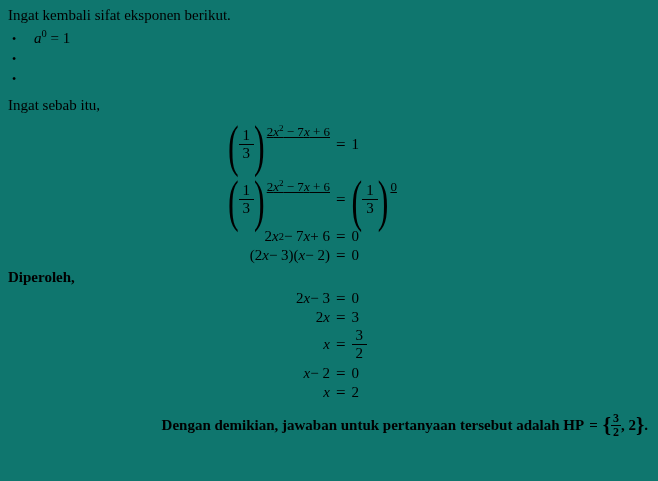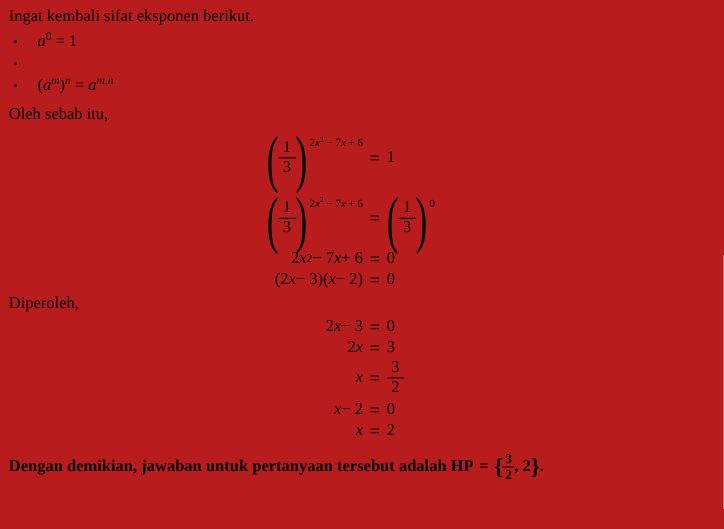--- a/index.html
+++ b/index.html
@@ -1,28 +1,28 @@
 <!DOCTYPE html>
 <html><head>
 <meta charset="utf-8">
 <style>
   * { box-sizing: border-box; }
   html, body { margin: 0; padding: 0; background: #ffffff; }
   .page {
     width: 658px; height: 481px;
-    background: #b91c1c; color: #000000;
+    background: #0f766e; color: #000000;
     font-family: "Liberation Serif", serif;
     font-size: 15px;
     padding: 6px 10px 0 8px;
     overflow: hidden;
   }
   .text-line { margin: 0; line-height: 19px; }
   .intro { margin-bottom: 3px; }
   .oleh { margin-top: 7px; }
-  .diperoleh { margin-top: 3px; }
+  .diperoleh { margin-top: 3px; font-weight: bold; }
   .dan { margin-top: 4px; }
 
   
   .bullet-row { display: flex; align-items: baseline; line-height: 20px; }
   .bullet-glyph { width: 14px; padding-left: 4px; font-size: 12px; }
   .bullet-math { padding-left: 12px; }
 
   
   .math { font-size: 15px; font-family: "Liberation Serif", serif; }
   .math i { font-style: italic; }
@@ -38,24 +38,24 @@
   .eqblock { margin-top: 2px; }
 
   
   .frac { display: inline-flex; flex-direction: column; align-items: center; line-height: 1.12; font-size: 17px; }
   .frac .num { padding: 0 4px; border-bottom: 1.3px solid #000; }
   .frac .den { padding: 0 4px; }
 
   
   .group { display: inline-flex; align-items: center; }
   .bigp { display: inline-block; font-size: 32px; line-height: 1; transform: scaleY(1.8); transform-origin: center; font-weight: 400; }
-  .cexp { font-size: 10px; align-self: flex-start; margin: -5px 0 0 2px; }
+  .cexp { font-size: 13px; align-self: flex-start; margin: -5px 0 0 2px; text-decoration: underline; }
 
   
-  .conclusion { display: flex; align-items: center; font-weight: bold; margin-top: 9px; min-height: 30px; }
+  .conclusion { display: flex; align-items: center; font-weight: bold; margin-top: 9px; min-height: 30px; justify-content: flex-end; }
   .conclusion .eqsign { padding: 0 5px; }
   .c-brace { font-size: 21px; font-weight: bold; line-height: 1; }
   .c-frac { display: inline-flex; flex-direction: column; align-items: center; line-height: 1.1; font-size: 12px; font-weight: bold; }
   .c-frac .num { padding: 0 2px; border-bottom: 1.2px solid #000; }
   .c-frac .den { padding: 0 2px; }
 </style>
 </head>
 <body>
 
 <div class="page">
@@ -65,25 +65,24 @@
   <div>
     <div class="bullet-row">
       <span class="bullet-glyph">•</span>
       <span class="bullet-math math"><i>a</i><sup>0</sup> = 1</span>
     </div>
     <div class="bullet-row">
       <span class="bullet-glyph">•</span>
     </div>
     <div class="bullet-row">
       <span class="bullet-glyph">•</span>
-      <span class="bullet-math math">(<i>a</i><sup><i>m</i></sup>)<sup><i>n</i></sup> = <i>a</i><sup><i>m</i>.<i>n</i></sup></span>
     </div>
   </div>
 
-  <p class="text-line oleh">Oleh sebab itu,</p>
+  <p class="text-line oleh">Ingat sebab itu,</p>
 
   <div class="eqblock">
 
     <div class="eqrow tall">
       <span class="lhs">
         <span class="group">
           <span class="bigp">(</span>
           <span class="frac">
             <span class="num math">1</span>
             <span class="den math">3</span>

